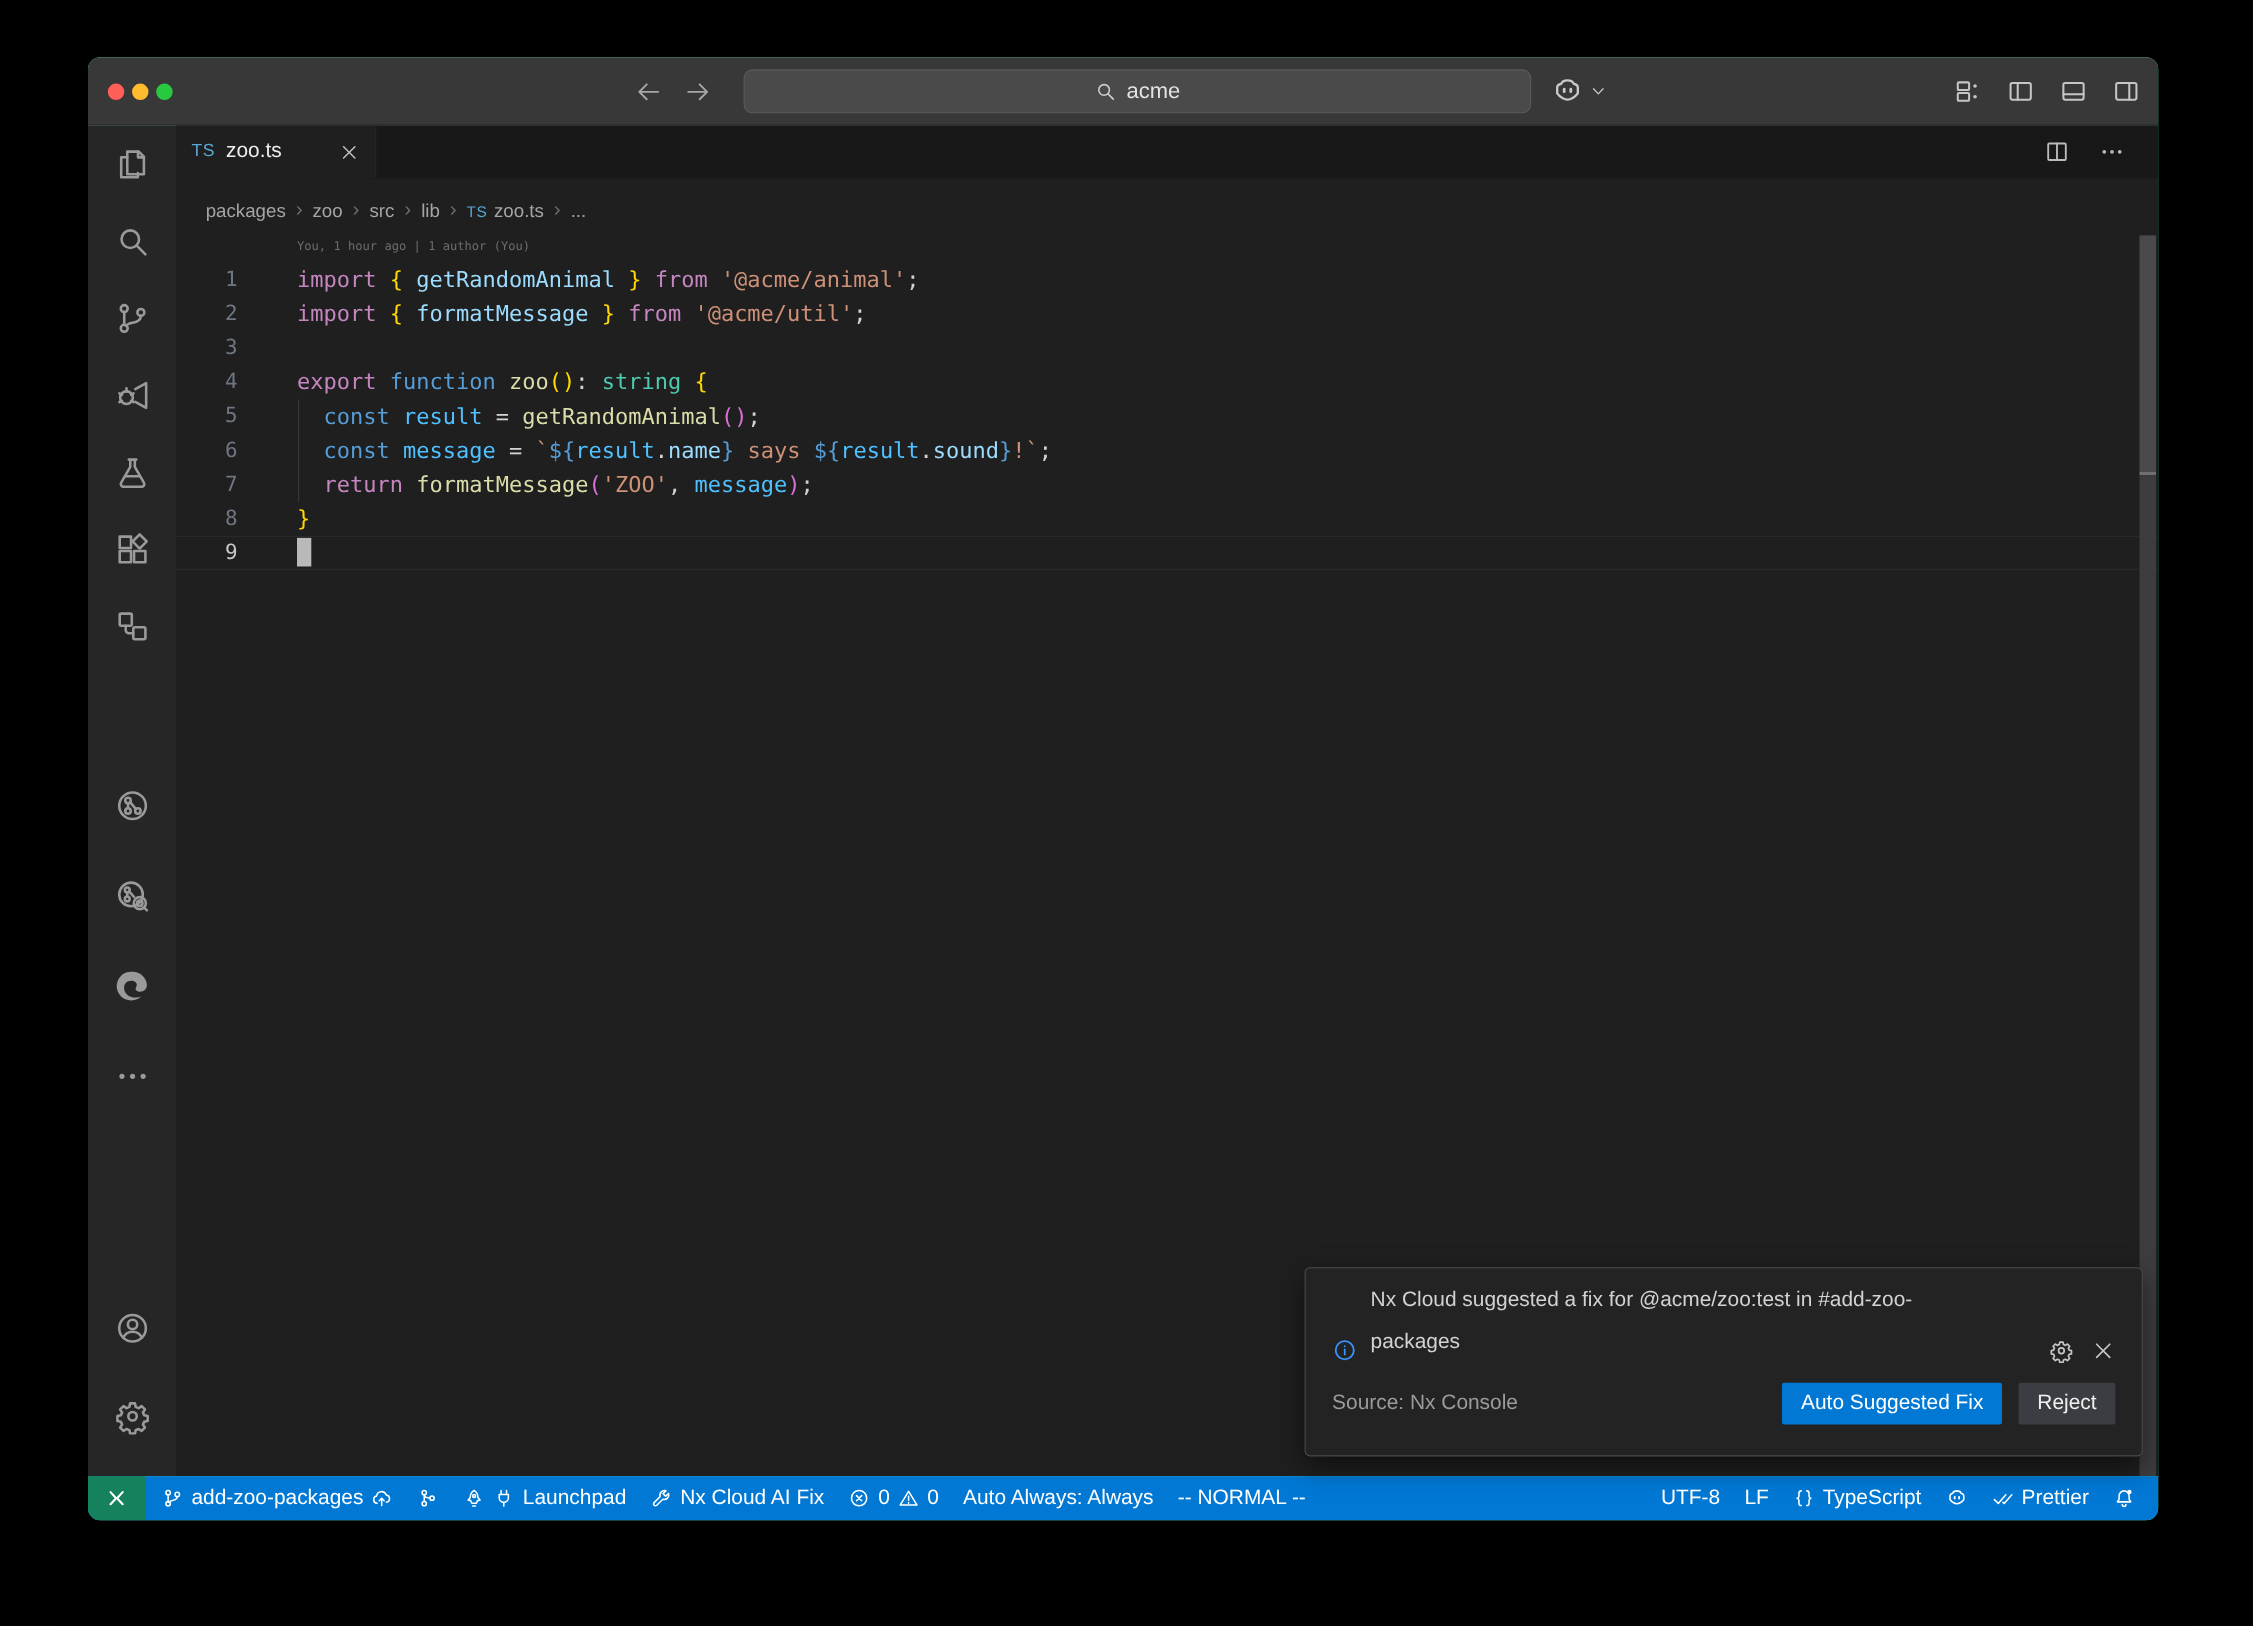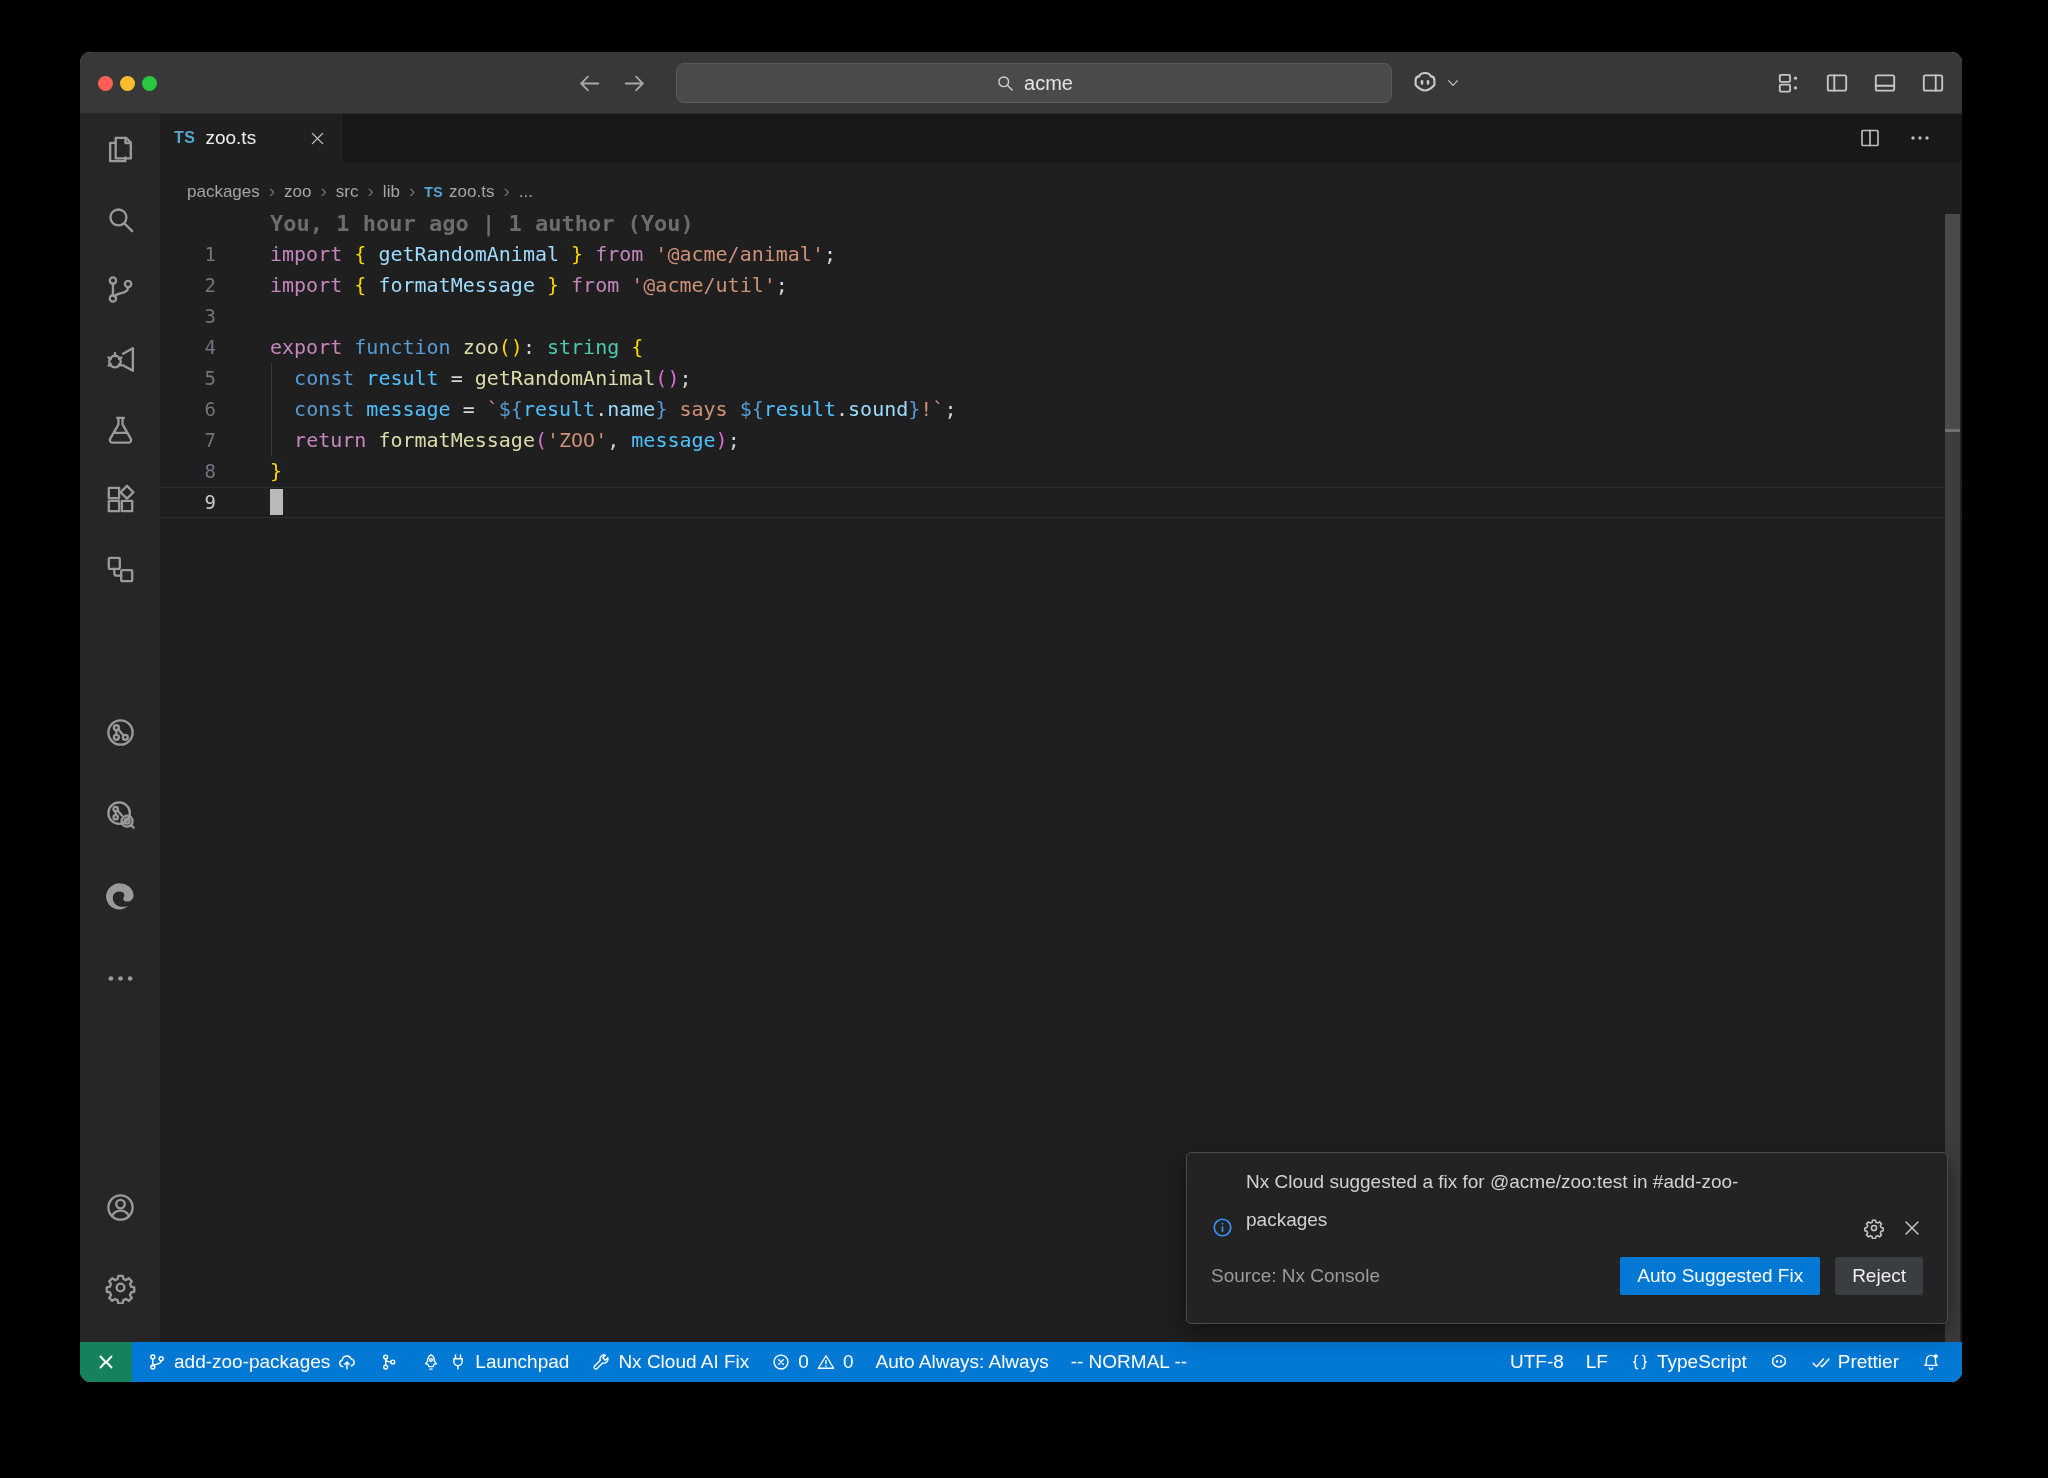--- a/index.html
+++ b/index.html
@@ -34,41 +34,41 @@
   .ab-btn { width:48px; height:48px; display:flex; align-items:center; justify-content:center; flex:none; }
   .ab-btn .icon { width:33px; height:33px; }
   .ab-gap1 { height:22px; flex:none; } .ab-spacer { height:115px; flex:none; }
   .ab-gap2 { height:34px; flex:none; } .ab-bottom-gap { height:32px; flex:none; }
   .ab-grow { flex:1; }
 
   .editor-area { flex:1; display:flex; flex-direction:column; min-width:0; background:#1f1f1f; }
   .tabbar { height:48px; background:#181818; display:flex; align-items:stretch; flex:none; }
   .tab { width:182px; background:#1f1f1f; display:flex; align-items:center; padding:0 14px;
          gap:10px; border-right:1px solid #252525; }
-  .ts-badge { color:var(--ts-badge,#58A6D2); font-weight:bold; font-size:16px; letter-spacing:.5px; }
+  .ts-badge { color:var(--ts-badge,#58A6D2); font-weight:normal; font-size:16px; letter-spacing:.5px; }
   .tab-label { color:#ededed; font-size:19px; }
   .tab-close { margin-left:auto; width:19px; height:19px; color:#c2c2c2; }
   .tab-actions { margin-left:auto; display:flex; gap:26px; align-items:center; padding-right:30px; color:#bbb; }
   .tab-actions .icon { width:24px; height:24px; }
 
   .breadcrumb { height:40px; display:flex; align-items:flex-end; gap:9px; padding-left:27px;
                 color:#a5a5a5; font-size:17px; flex:none; }
   .breadcrumb .sep { color:#6e6e6e; font-size:19px; }
   .breadcrumb .ts-badge { font-size:14px; }
   .bc-item { display:flex; gap:6px; align-items:center; }
 
   .code { flex:1; position:relative; font-family:"DejaVu Sans Mono", monospace; font-size:20px;
           overflow:hidden; }
   .rows { position:absolute; left:0; right:0; top:6px; }
   .row { height:31px; line-height:31px; display:flex; }
   .gutter { width:110px; padding-right:54px; text-align:right; color:var(--line-number,#6E7681);
             font-size:19px; flex:none; }
   .gutter.active { color:var(--line-number-active,#C8C8C8); }
   .content { white-space:pre; }
-  .blame-row { height:31px; line-height:31px; padding-left:110px; color:#6d6d6d; font-size:22px;font-weight:bold; }
+  .blame-row { height:31px; line-height:31px; padding-left:110px; color:#6d6d6d; font-size:11px; }
   .row.current { box-shadow: inset 0 1px 0 #2e2e2e, inset 0 -1px 0 #2e2e2e; }
   .cursor { display:inline-block; width:13px; height:26px; background:#b9b9b9; vertical-align:middle; margin-bottom:4px; }
   .indent-guide { position:absolute; left:111px; top:161px; width:1px; height:93px; background:#3a3a3a; }
   .sb-seg { position:absolute; right:2px; width:15px; }
 
   
   .toast { position:absolute; right:14px; bottom:58px; width:762px; background:#232323;
            border:1px solid #4b4b4b; border-radius:5px; box-shadow:0 8px 24px rgba(0,0,0,.5);
            padding:10px 24px 28px 24px; }
   .toast-row1 { display:flex; gap:12px; align-items:flex-end; }

